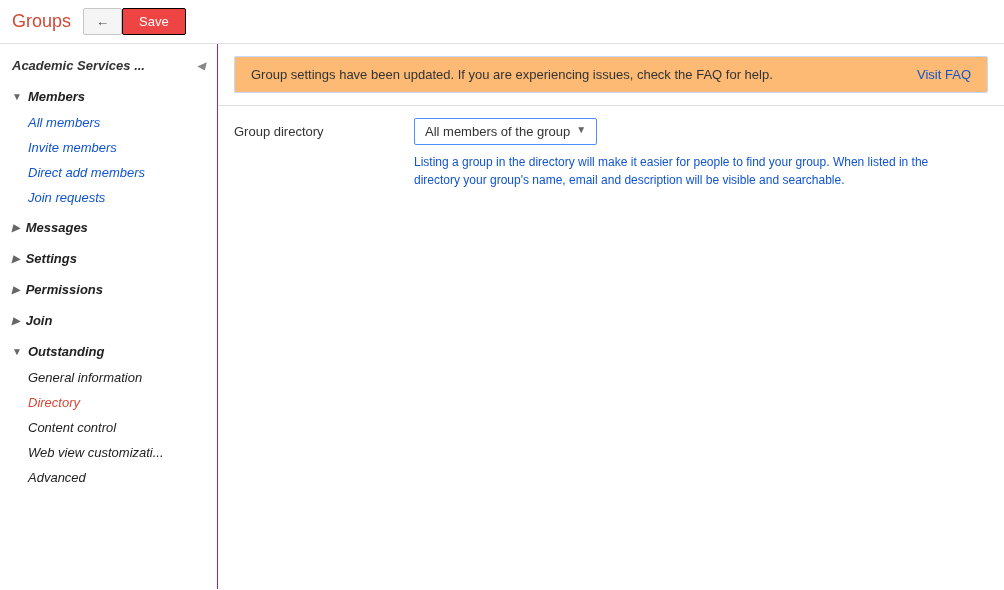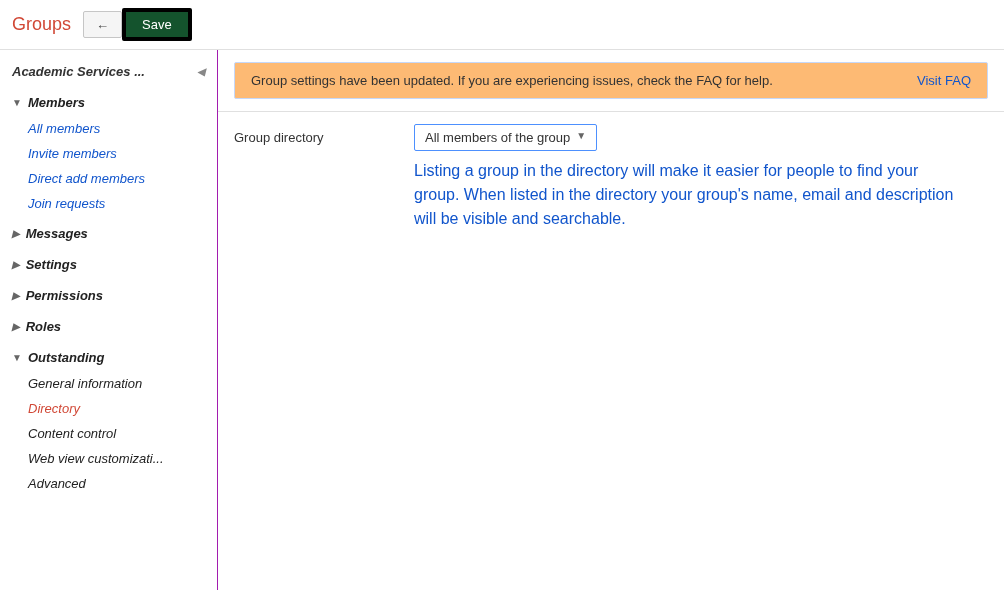--- a/index.html
+++ b/index.html
@@ -2,21 +2,21 @@
 <html><head>
   <meta charset="utf-8">
   <style>
     * { box-sizing: border-box; margin: 0; padding: 0; }
     body { font-family: Arial, sans-serif; font-size: 13px; color: #222; background: #fff; width: 1004px; height: 590px; overflow: hidden; }
 
     
     .header { display: flex; align-items: center; padding: 8px 12px; border-bottom: 1px solid #e0e0e0; }
     .header-title { color: #d14836; font-size: 18px; font-weight: normal; margin-right: 12px; }
     .back-btn { display: inline-flex; align-items: center; justify-content: center; border: 1px solid #c6c6c6; background: #f5f5f5; border-radius: 2px; padding: 5px 12px; cursor: pointer; color: #444; font-size: 13px; }
-    .save-btn { display: inline-flex; align-items: center; justify-content: center; border: 4px solid #000000; background: #14532d; border-radius: 2px; padding: 5px 16px; cursor: pointer; color: #fff; font-size: 13px; }
+    .save-btn { display: inline-flex; align-items: center; justify-content: center; border: 1px solid #000000; background: #ef4444; border-radius: 2px; padding: 5px 16px; cursor: pointer; color: #fff; font-size: 13px; }
 
     
     .layout { display: flex; height: calc(590px - 45px); }
 
     
     .sidebar { width: 218px; min-width: 218px; border-right: 1px solid #a21caf; overflow-y: auto; padding-bottom: 20px; position: relative; font-style: italic; }
     .sidebar-group-name { padding: 14px 12px 10px 12px; font-size: 13px; color: #333; font-weight: bold; display: flex; align-items: center; justify-content: space-between; cursor: pointer; }
     .collapse-arrow { font-size: 10px; color: #888; }
 
     .nav-section { margin-bottom: 4px; }
@@ -29,21 +29,21 @@
     
     .main { flex: 1; overflow-y: auto; padding: 0; }
     .notification-bar { background: #fdba74; border: 1px solid #c5d8f9; margin: 12px 16px; padding: 10px 16px; display: flex; align-items: center; justify-content: space-between; font-size: 13px; color: #333; border-radius: 2px; }
     .notification-bar a { color: #1155cc; text-decoration: none; }
     .section-row { display: flex; align-items: flex-start; padding: 12px 16px; border-top: 1px solid #e0e0e0; }
     .section-label { width: 180px; min-width: 180px; font-size: 13px; color: #333; padding-top: 6px; }
     .section-content { flex: 1; }
 
     .dropdown-btn { display: inline-flex; align-items: flex-start; gap: 6px; border: 1px solid #4d90fe; background: #fff; padding: 5px 10px; border-radius: 2px; cursor: pointer; font-size: 13px; color: #333; }
     .dropdown-btn .chevron { font-size: 10px; color: #666; }
-    .help-text { margin-top: 8px; font-size: 16px; color: #555; line-height: 1.5; max-width: 550px; }
+    .help-text { margin-top: 8px; font-size: 12px; color: #555; line-height: 1.5; max-width: 550px; }
     .help-text span { color: #15c; }
   </style>
 </head>
 <body>
 
 <div class="header">
   <span class="header-title">Groups</span>
   <button class="back-btn">←</button>
   <button class="save-btn">Save</button>
 </div>
@@ -84,21 +84,21 @@
     <div class="nav-section">
       <div class="nav-section-header">
         <span class="arrow">▶</span>
         <span>Permissions</span>
       </div>
     </div>
 
     <div class="nav-section">
       <div class="nav-section-header">
         <span class="arrow">▶</span>
-        <span>Roles</span>
+        <span>Join</span>
       </div>
     </div>
 
     <div class="nav-section">
       <div class="nav-section-header">
         <span class="arrow">▼</span>
         <span>Outstanding</span>
       </div>
       <div class="nav-item plain">General information</div>
       <div class="nav-item active">Directory</div>

